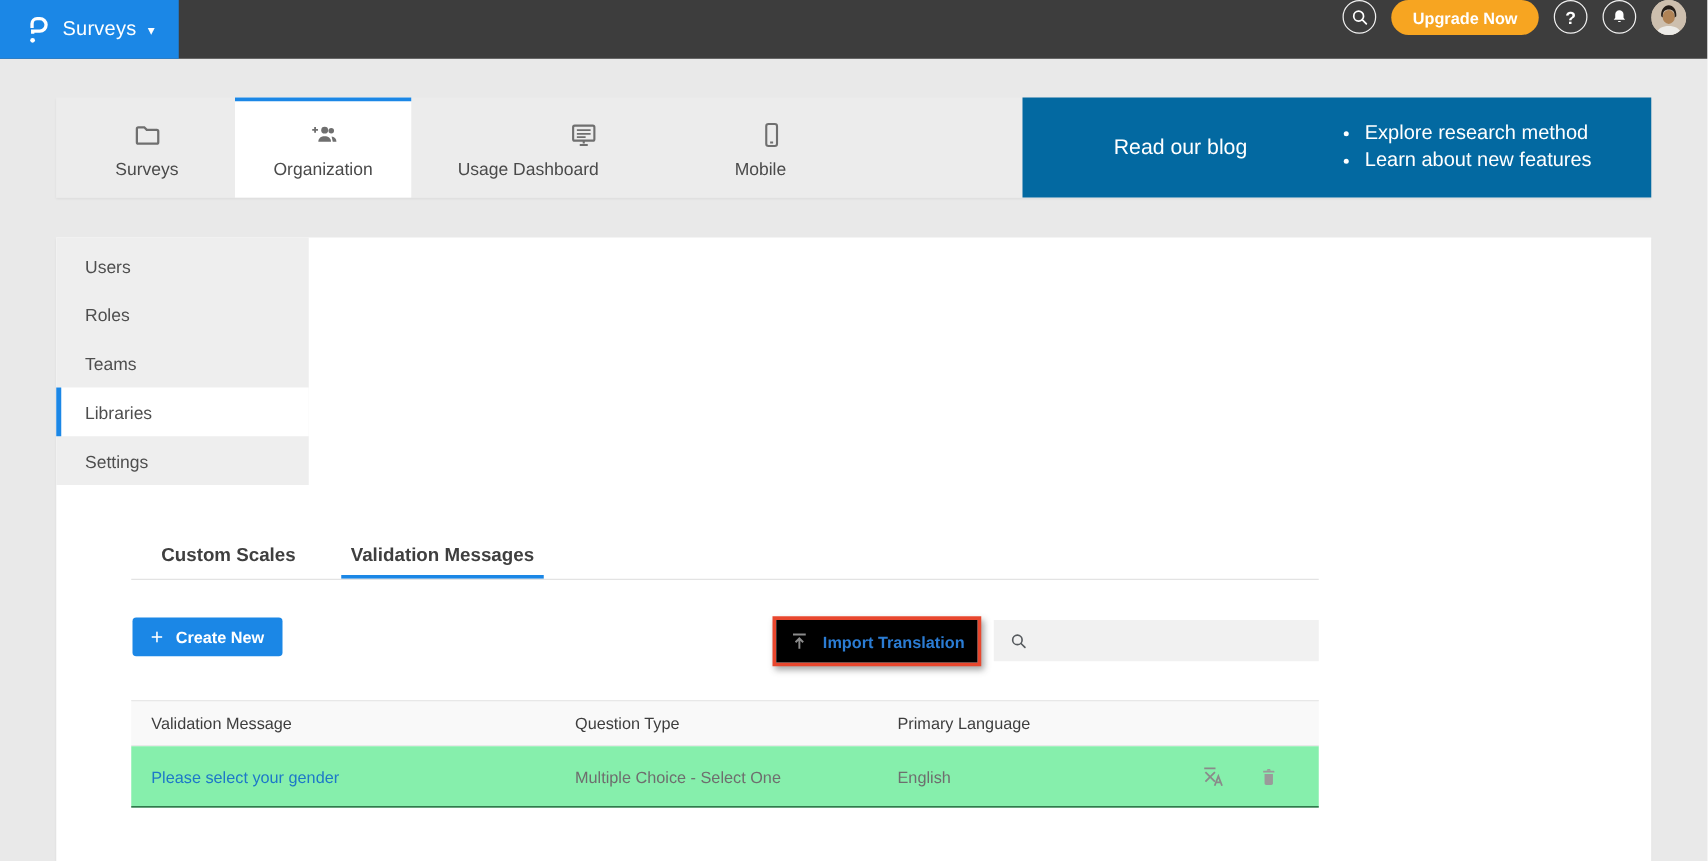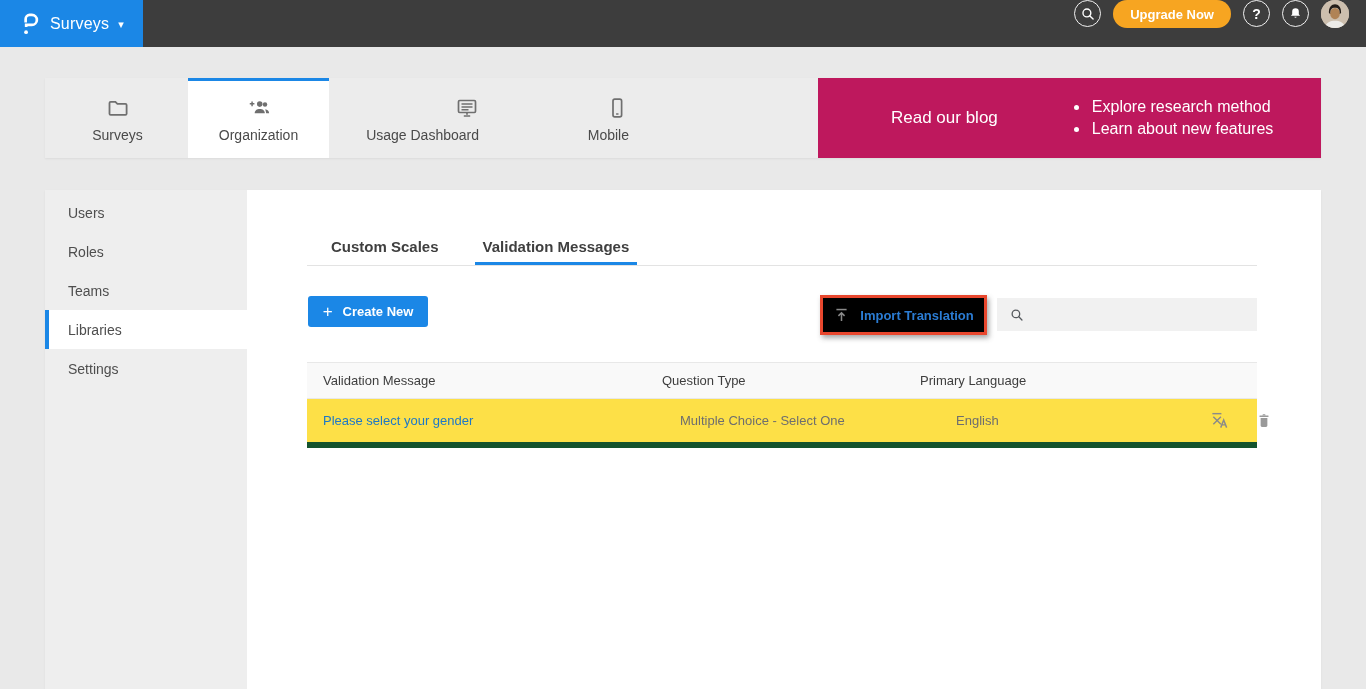--- a/index.html
+++ b/index.html
@@ -26,28 +26,28 @@
   .nav-card { position:absolute; left:45px; top:78px; width:1276px; height:80px; display:flex;
               box-shadow:0 1px 2px rgba(0,0,0,.06); }
   .tabs-strip { width:773px; background:#ececec; display:flex; padding-left:2px; }
   .nav-tab { width:141px; display:flex; flex-direction:column; align-items:center; justify-content:center;
              gap:7px; border-top:3px solid transparent; cursor:pointer; }
   .nav-tab .ntab-label { font-size:14px; color:#4a4a4a; }
   .nav-tab.active { background:#fff; border-top-color:#1b87e6; }
   .nav-tab.wide { width:150px;align-items:flex-end; }
   .nav-icon { width:24px; height:24px; display:block; }
 
-  .blog-panel { flex:1; background:#be185d; display:flex; align-items:center; cursor:pointer; }
+  .blog-panel { flex:1; background:#0369a1; display:flex; align-items:center; cursor:pointer; }
   .blog-title { color:#fff; font-size:17px; margin-left:73px; }
   .blog-bullets { list-style:disc; color:#fff; margin-left:92px; font-size:16px; line-height:22px; }
   .blog-bullets li { padding-left:2px; }
 
   
   .main-card { position:absolute; left:45px; top:190px; width:1276px; height:499px; background:#fff;
-               display:flex; box-shadow:0 1px 2px rgba(0,0,0,.06); }
+               display:flex; box-shadow:0 1px 2px rgba(0,0,0,.06);flex-direction:column; }
   .sidebar { width:202px; background:#eeeeee; padding-top:3px; }
   .side-item { height:39px; display:flex; align-items:center; padding-left:19px; font-size:14px;
                color:#4e4e4e; cursor:pointer; border-left:4px solid transparent; }
   .side-item.active { background:#fff; border-left-color:#1b87e6; }
 
   .content { flex:1; position:relative; }
 
   .tabs-row { position:absolute; left:84px; top:47px; display:flex; gap:44px; }
   .ctab { font-size:15px; font-weight:bold; color:#3f3f3f; padding-bottom:6px;
           border-bottom:3px solid transparent; cursor:pointer; line-height:19px; }
@@ -70,21 +70,21 @@
                 display:flex; align-items:center; padding-left:12px; }
   .search-box input { flex:1; border:none; background:transparent; outline:none; font-size:13px;
                       color:#444; margin-left:9px; font-family:"Liberation Sans",sans-serif; }
 
   
   .vtable { position:absolute; left:60px; top:172px; width:950px; }
   .t-head, .t-row { display:grid; grid-template-columns:339px 258px 236px 1fr; }
   .t-head { height:37px; background:#f9f9f9; border-top:1px solid #e8e8e8; border-bottom:1px solid #e8e8e8; }
   .t-head .cell { font-size:13px; font-weight:normal; color:#3e3e3e; }
   .cell { display:flex; align-items:center; padding:0 16px; }
-  .t-row { height:49px; border-bottom:6px solid #14532d; background:#fde047;gap:18px; }
+  .t-row { height:49px; border-bottom:1px solid #14532d; background:#86efac; }
   .cell-link { font-size:13px; color:#1d78c8; cursor:pointer; }
   .cell-gray { font-size:13px; color:#6e6e6e; }
   .cell-actions { display:flex; align-items:center; justify-content:flex-end; gap:27px; padding-right:32px; }
   .row-icon { cursor:pointer; display:flex; align-items:center; }
 </style>
 </head>
 <body>
 
 <header class="topbar">
   <div class="brand">

